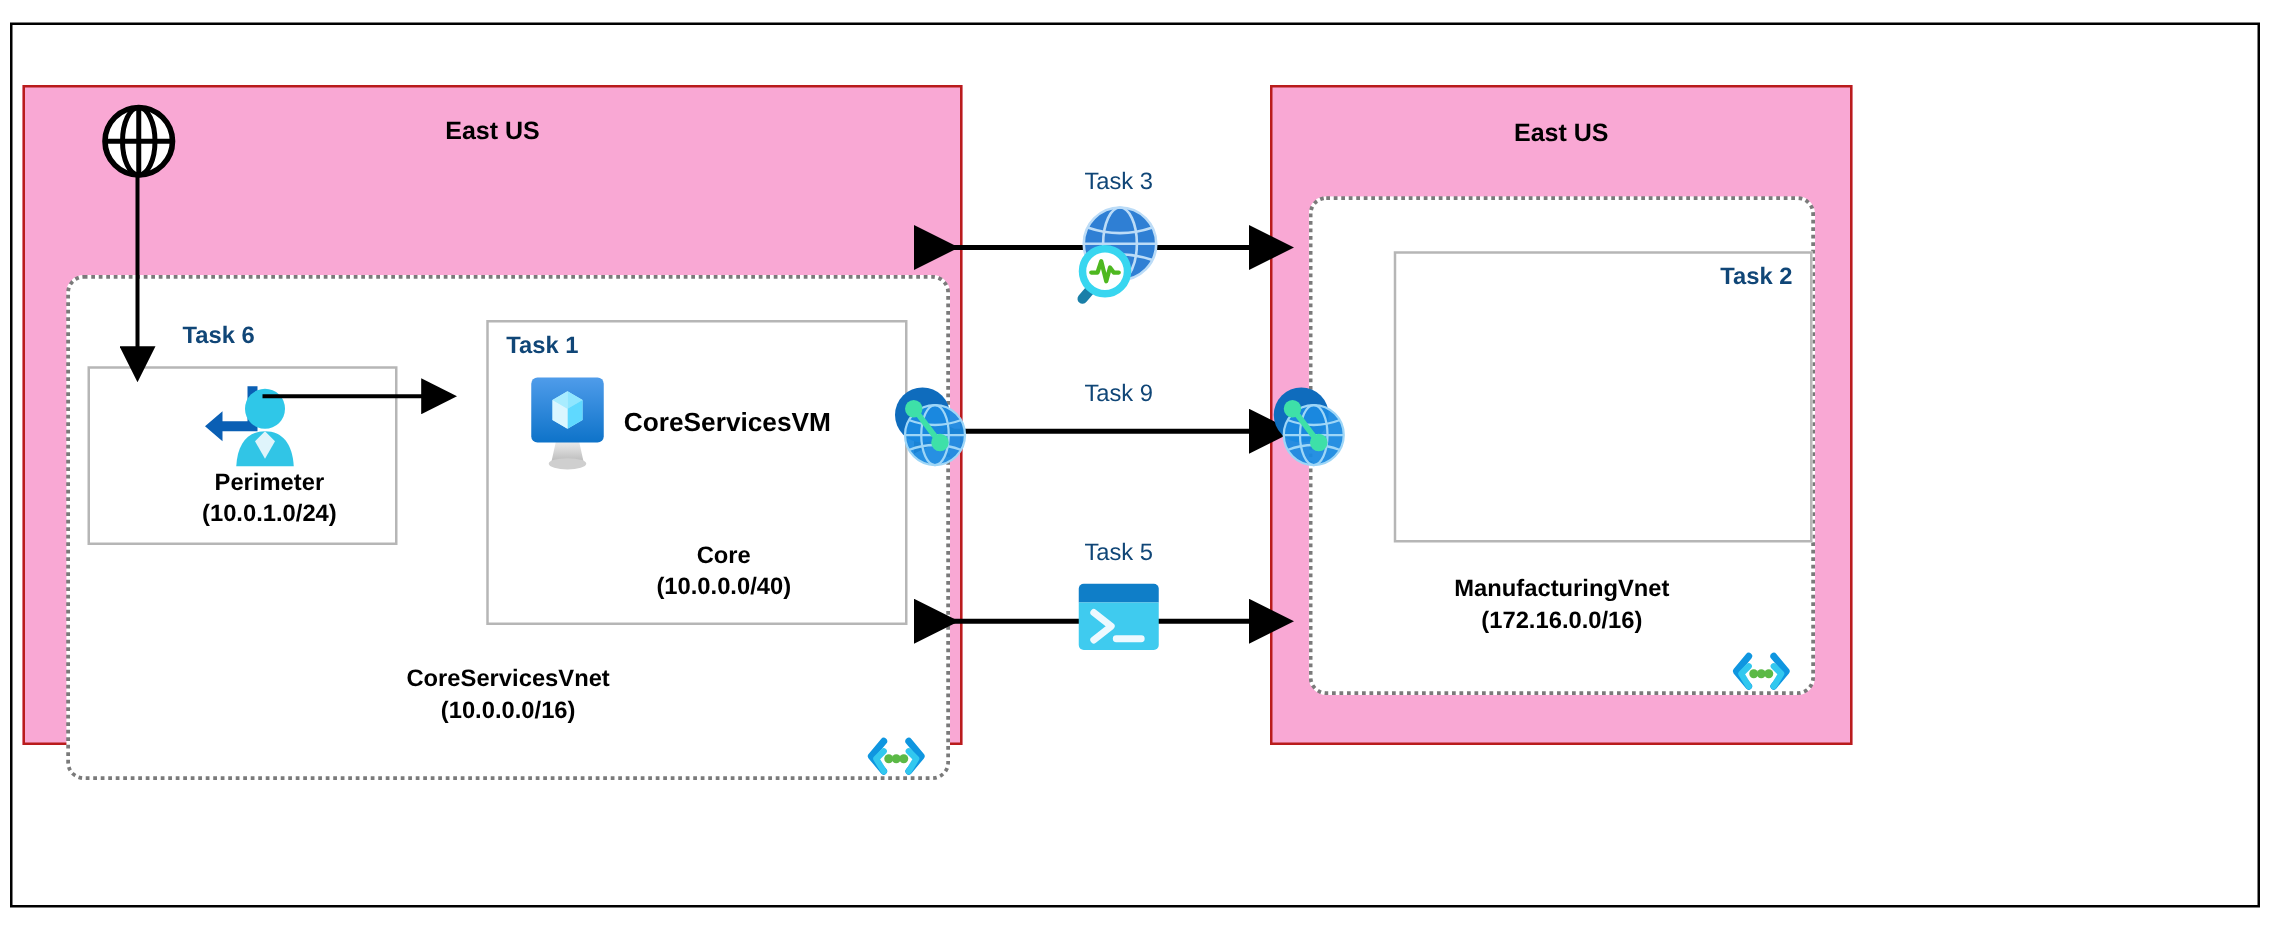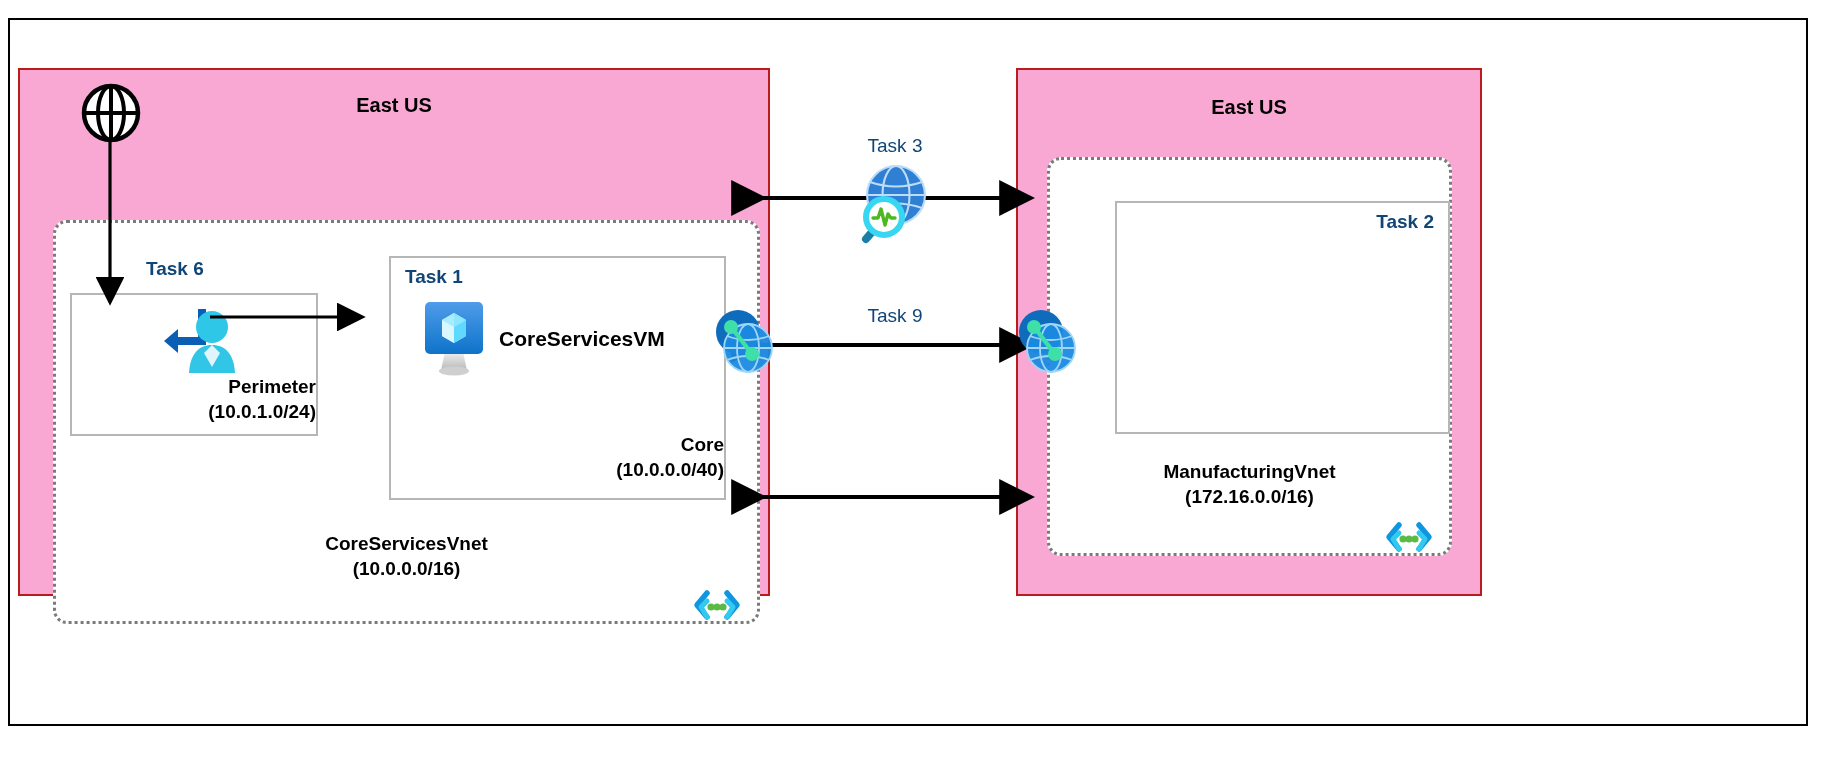--- a/index.html
+++ b/index.html
@@ -56,21 +56,21 @@
 
   
   .subnet{position:absolute;background:#ffffff;border:2px solid #b6b6b6;box-sizing:border-box;}
   #subnet-perimeter{left:47px;top:236px;width:248px;height:143px;}
   #subnet-core{left:366px;top:183px;width:337px;height:244px;}
   #subnet-manu{left:1082px;top:196px;width:335px;height:233px;margin-left:28px;}
 
   .task-label{position:absolute;font-size:19px;font-weight:bold;color:#104677;}
 
   .subnet-name{
-    position:absolute;left:0;right:0;text-align:right;
+    position:absolute;left:0;right:0;text-align:center;
     font-size:19px;font-weight:bold;color:#000;line-height:1.28;padding-left:43px;
   }
 
   
   .vm-row{position:absolute;display:flex;align-items:center;gap:14px;}
   .vm-name{font-size:21px;font-weight:bold;color:#000;white-space:nowrap;}
   .vm-icon{width:62px;height:78px;flex:0 0 62px;}
 
   
   .mid-task{position:absolute;text-align:center;}
@@ -277,14 +277,25 @@
         <circle cx="34" cy="56" r="18" fill="#ffffff" stroke="#38d6f0" stroke-width="6"></circle>
         <path d="M23 57 L28 57 L31 48 L35 64 L38 53 L41 57 L45 57" fill="none" stroke="#4eb820" stroke-width="3.4" stroke-linejoin="round" stroke-linecap="round"></path>
       </svg>
     </span>
   </div>
 
   <div class="mid-task" style="left:820px;top:305px;width:150px;">
     <div class="task-title">Task 9</div>
   </div>
 
+  <div class="mid-task" style="left:820px;top:432px;width:150px;">
+    <div class="task-title">Task 5</div>
+    <span style="display:block;margin:10px auto 0;width:72px;height:62px;">
+      <svg width="72" height="62" viewBox="0 0 72 62">
+        <path d="M4 7 a4 4 0 0 1 4 -4 L64 3 a4 4 0 0 1 4 4 L68 18 L4 18 Z" fill="#0f7ec8"></path>
+        <path d="M4 18 L68 18 L68 52 a4 4 0 0 1 -4 4 L8 56 a4 4 0 0 1 -4 -4 Z" fill="#3fcbef"></path>
+        <path d="M16 26 L30 37 L16 48" fill="none" stroke="#eef9ff" stroke-width="5.5" stroke-linecap="round" stroke-linejoin="round"></path>
+        <line x1="34" y1="47" x2="54" y2="47" stroke="#eef9ff" stroke-width="5.5" stroke-linecap="round"></line>
+      </svg>
+    </span>
+  </div>
 
 </div>
 
 </body></html>

